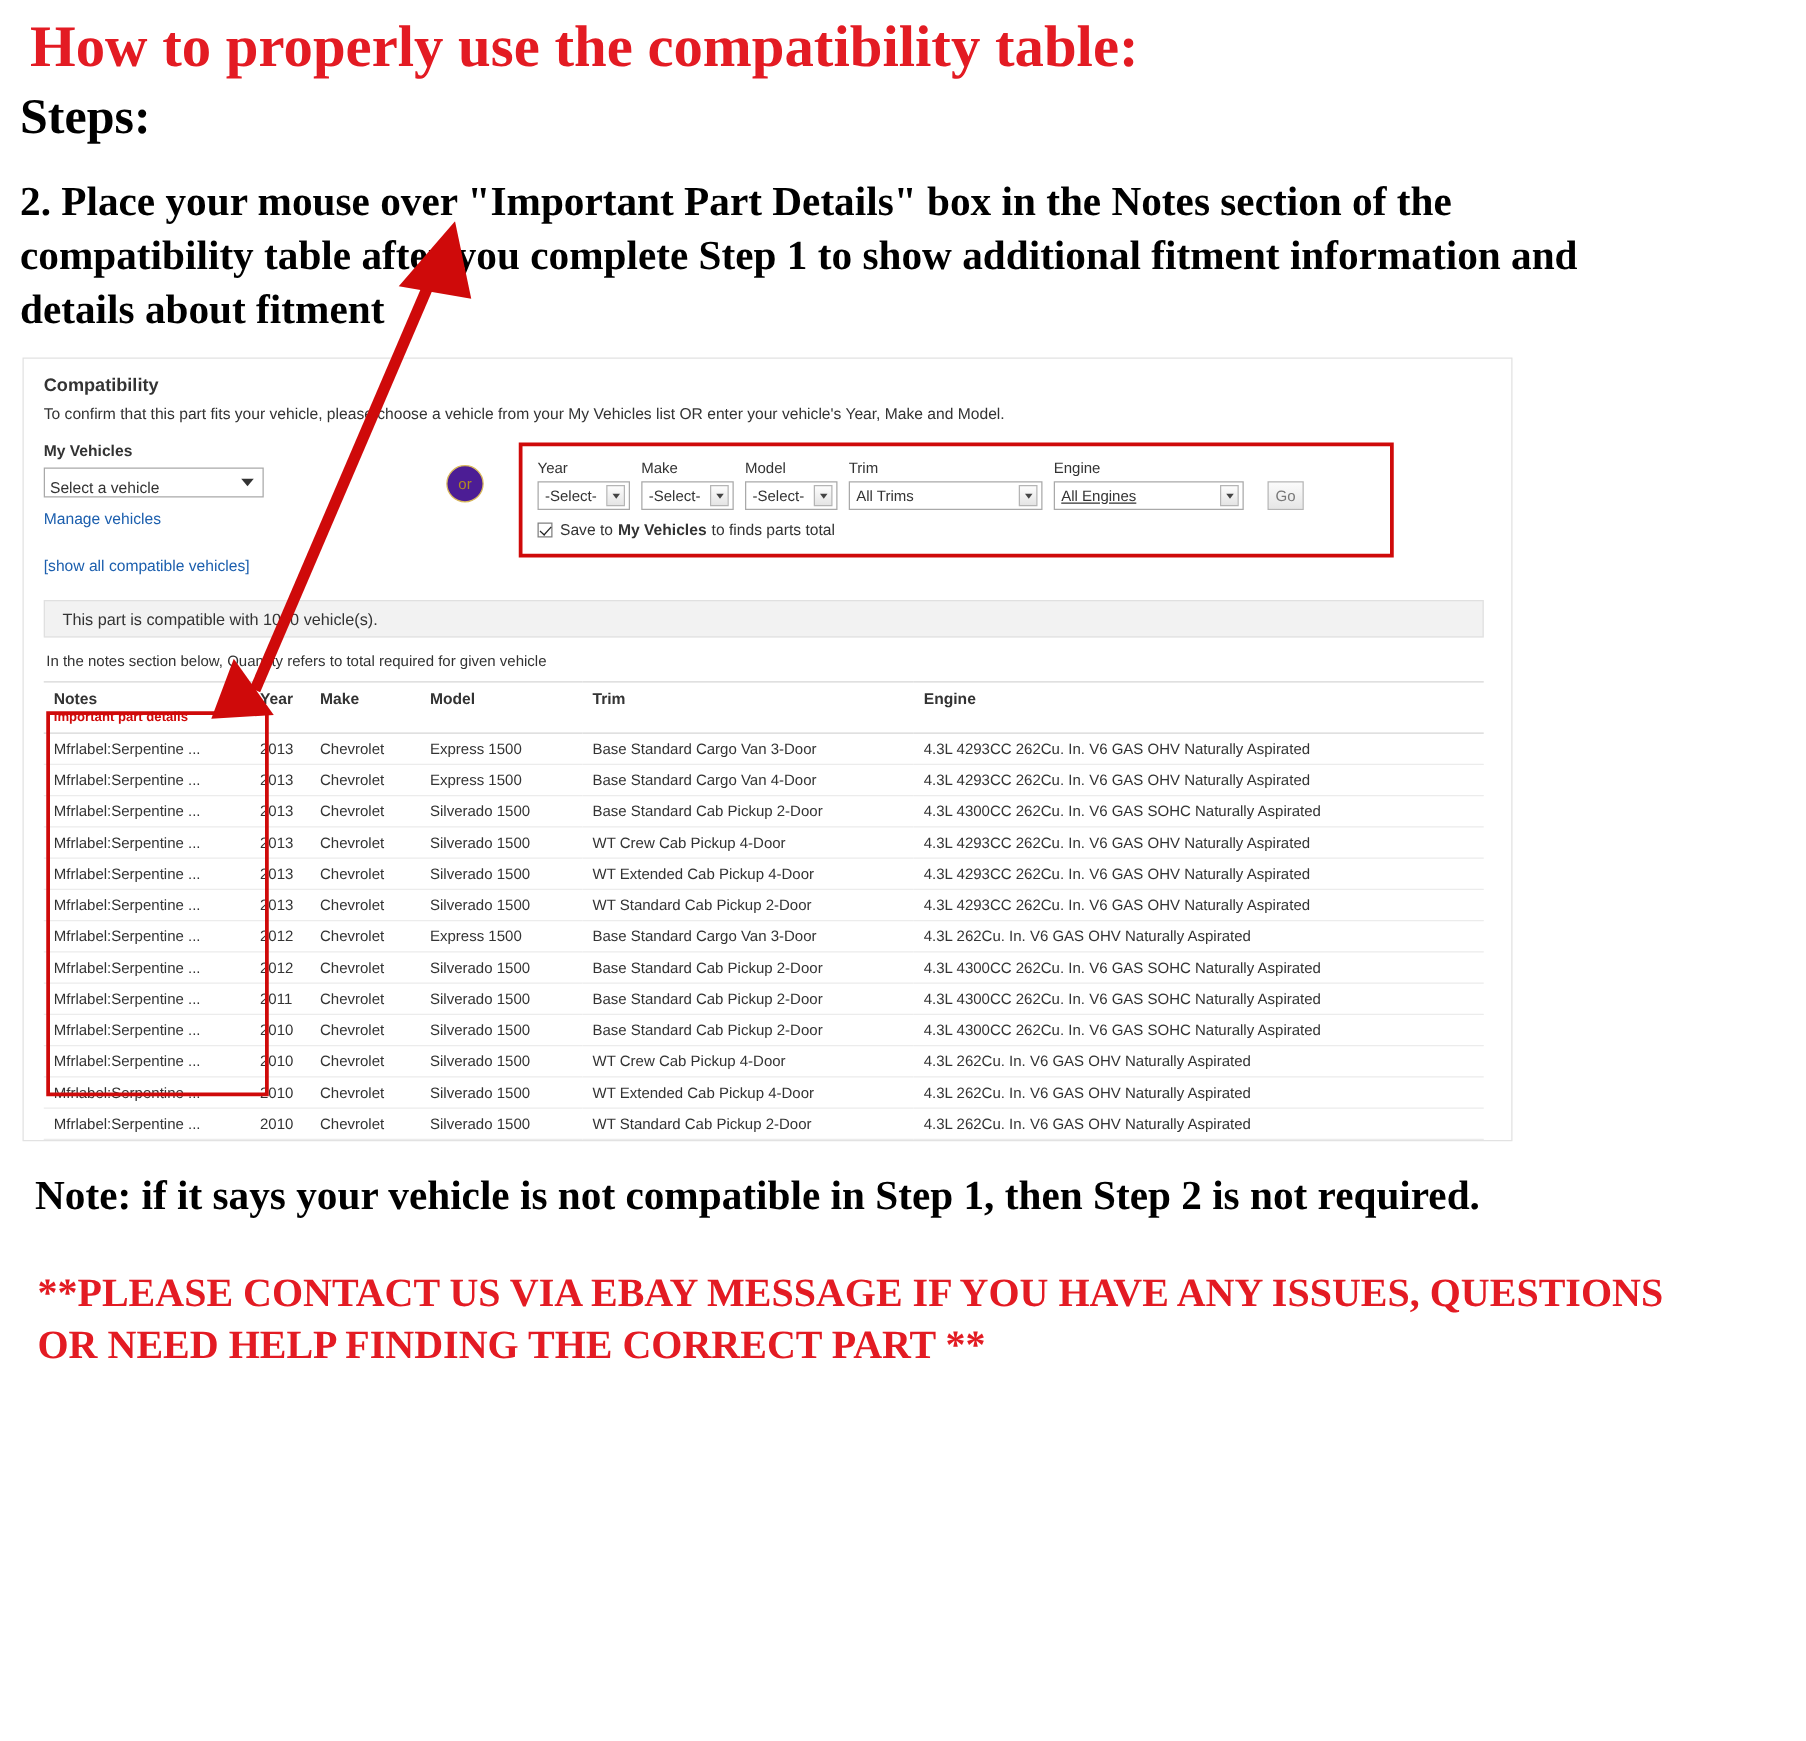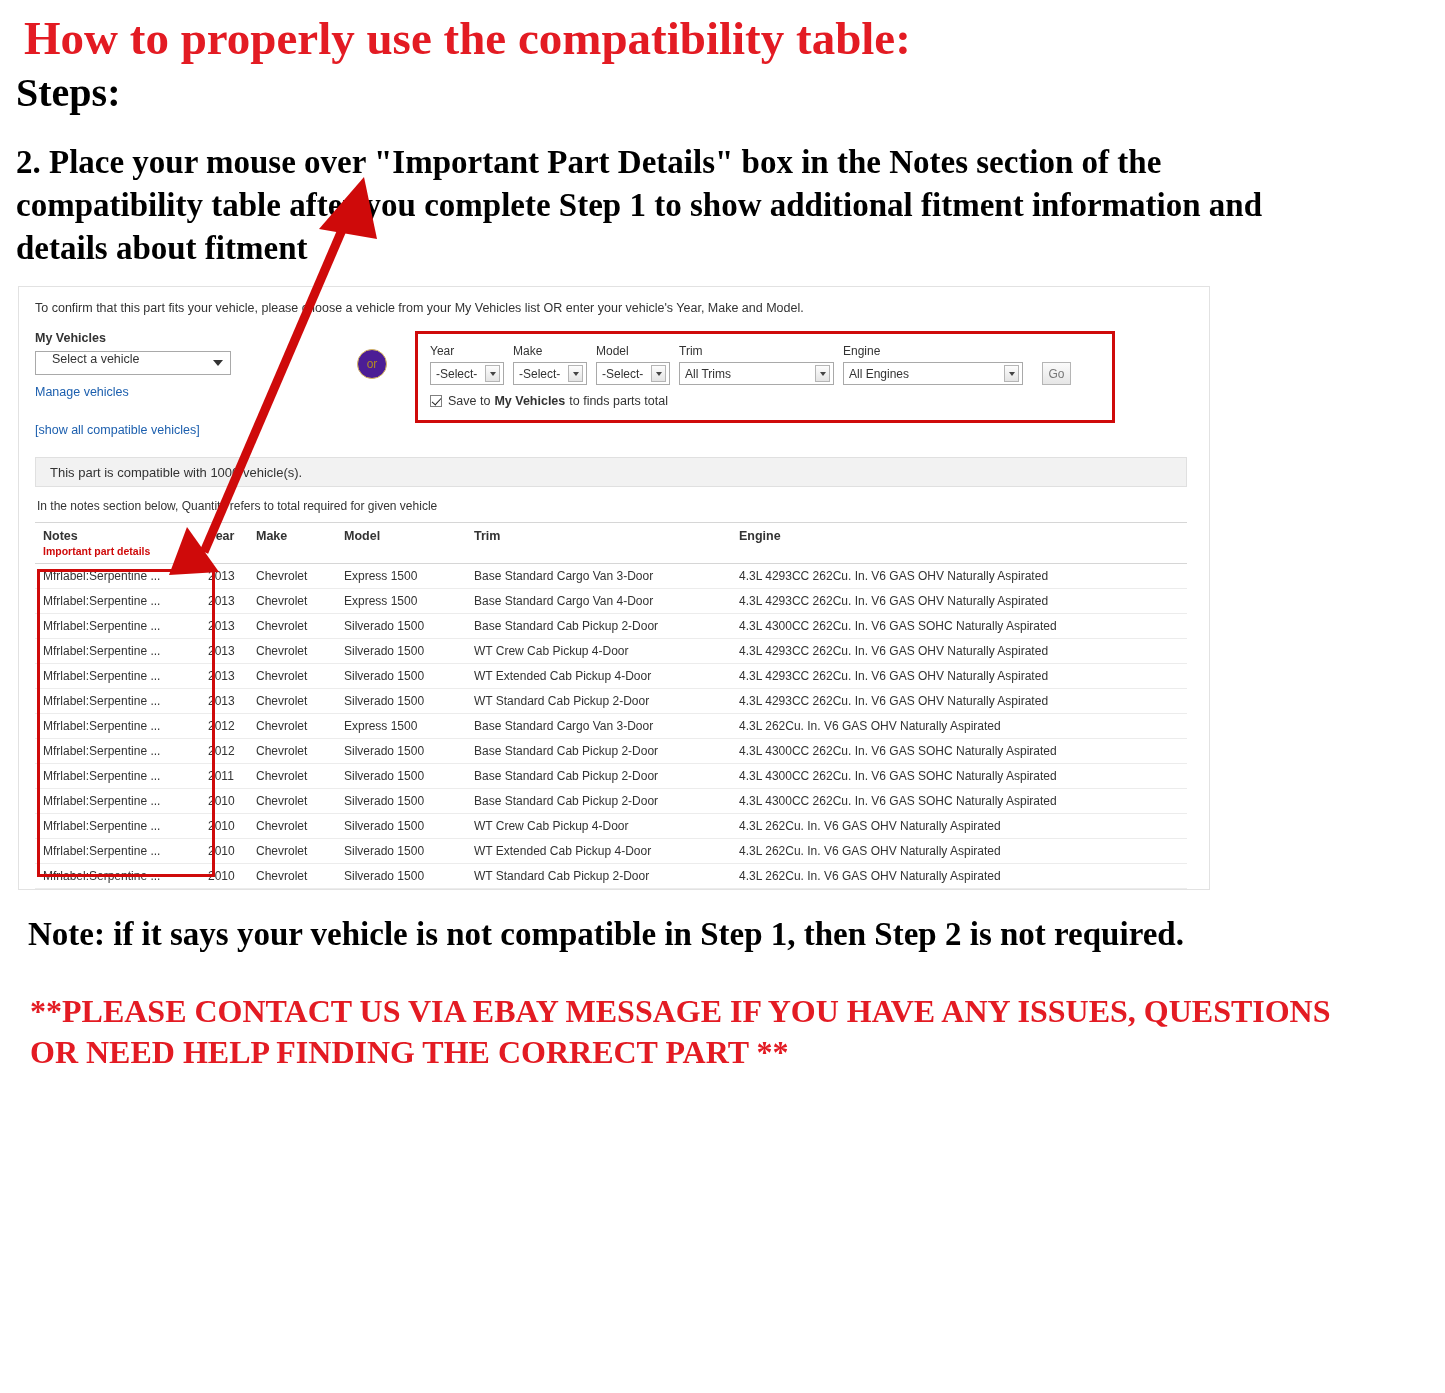--- a/index.html
+++ b/index.html
@@ -73,25 +73,25 @@
     margin-bottom: 16px;
   }
   .fitment-row {
     display: flex;
     align-items: flex-start;
     position: relative;
   }
   .myveh { width: 300px; }
   .myveh .lbl { font-weight: bold; font-size: 12.5px; color: #333; margin-bottom: 6px; }
   .sel-veh {
-    width: 196px; height: 24px;
+    width: 176px; height: 24px;
     border: 1px solid #a9a9a9;
     background: #fff;
-    display: flex; align-items: flex-start;
-    padding-left: 16px;
+    display: flex; align-items: flex-end;
+    padding-left: 4px;
     font-size: 12.5px; color: #333;
     position: relative;
   }
   .sel-veh .caret {
     position: absolute; right: 7px; top: 50%;
     transform: translateY(-50%);
     width: 0; height: 0;
     border-left: 5px solid transparent;
     border-right: 5px solid transparent;
     border-top: 6px solid #333;
@@ -136,21 +136,21 @@
     width: 0; height: 0;
     border-left: 3.5px solid transparent;
     border-right: 3.5px solid transparent;
     border-top: 4px solid #444;
     display: block;
   }
   .w-year { width: 74px; }
   .w-make { width: 74px; }
   .w-model { width: 74px; }
   .w-trim { width: 155px; }
-  .w-engine { width: 180px; }
+  .w-engine { width: 152px; text-decoration: underline; }
   .go-btn {
     width: 29px; height: 23px;
     background: linear-gradient(#fbfbfb,#e6e6e6);
     border: 1px solid #b5b5b5;
     font-size: 12px; color: #777;
     display: flex; align-items: center; justify-content: center;
     margin-left: 10px;
   }
   .saverow { display: flex; align-items: center; margin-top: 9px; font-size: 12.5px; color: #333; }
   .cbx {
@@ -256,20 +256,21 @@
 <body>
 
 <div class="page">
 
   <div class="h-red">How to properly use the compatibility table:</div>
   <div class="h-steps">Steps:</div>
   <div class="h-step2">2. Place your mouse over "Important Part Details" box in the Notes section of the compatibility table after you complete Step 1 to show additional fitment information and details about fitment</div>
 
   <div class="shot">
 
+    <div class="title">Compatibility</div>
     <div class="sub">To confirm that this part fits your vehicle, please choose a vehicle from your My Vehicles list OR enter your vehicle's Year, Make and Model.</div>
 
     <div class="fitment-row">
 
       <div class="myveh">
         <div class="lbl">My Vehicles</div>
         <div class="sel-veh">
           <span>Select a vehicle</span>
           <span class="caret"></span>
         </div>

